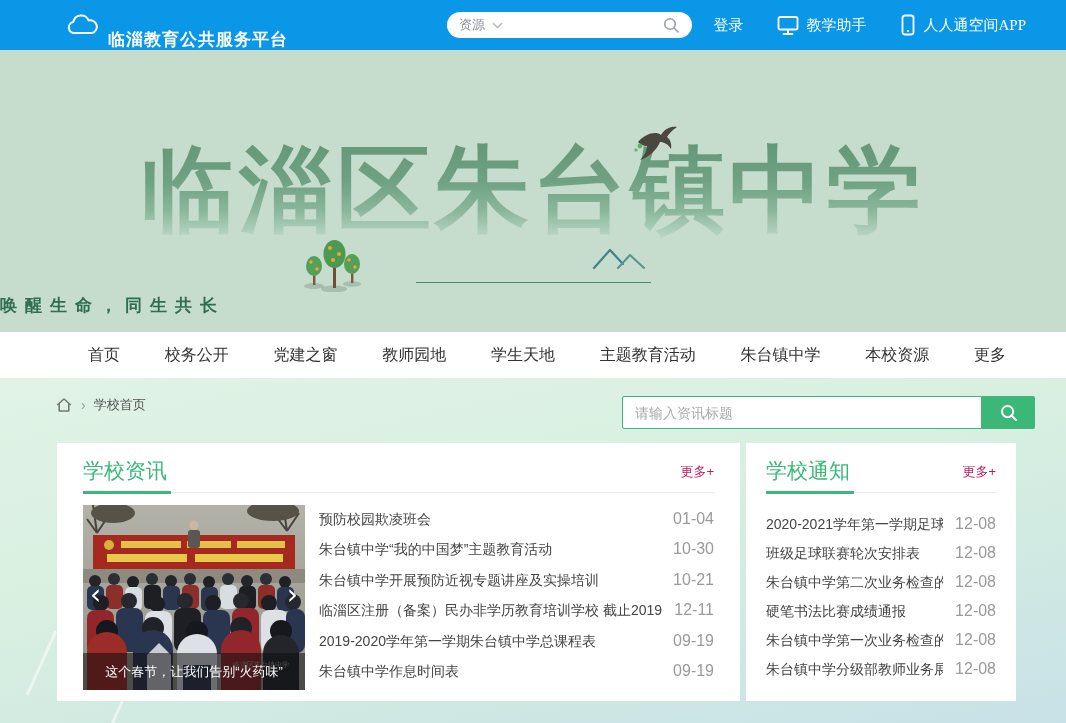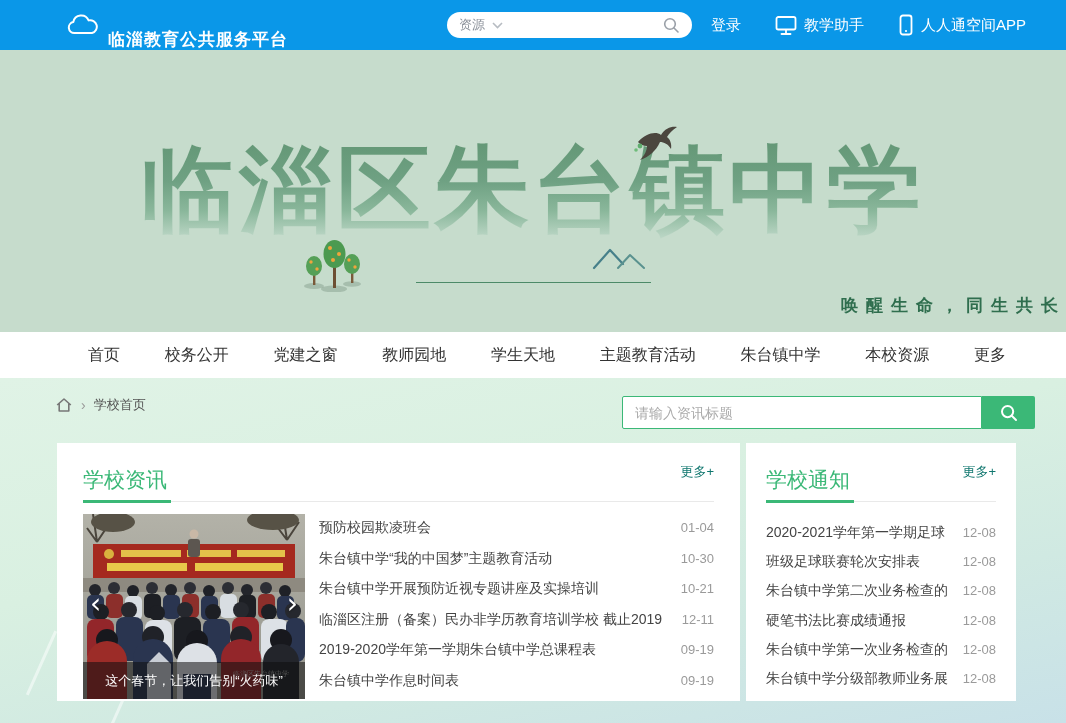--- a/index.html
+++ b/index.html
@@ -7,36 +7,36 @@
   body { font-family:"Liberation Sans","DejaVu Sans",sans-serif; background:#fff; position:relative; overflow:hidden; }
 
   
   .topbar { position:absolute; left:0; top:0; width:1066px; height:50px; background:#0a97e8; }
   .brand { position:absolute; left:66px; top:0; height:50px; display:flex; align-items:center; gap:10px; color:#fff; }
   .brand-name { font-size:17px; font-weight:bold; letter-spacing:1px;margin-top:28px; }
   .top-search { position:absolute; left:447px; top:12px; width:245px; height:26px; background:#fff; border-radius:13px; display:flex; align-items:center; padding:0 12px; }
   .top-search .cat { color:#8a9099; font-size:13px; }
   .top-search .chev { margin-left:7px; display:flex; }
   .top-search .spacer { flex:1; }
-  .top-links { position:absolute; right:40px; top:0; height:50px; display:flex; align-items:center; gap:34px; color:#fff; font-size:15px; }
+  .top-links { position:absolute; right:40px; top:0; height:50px; display:flex; align-items:center; gap:34px; color:#fff; font-size:15px;font-family:Liberation Serif, serif; }
   .top-link { display:flex; align-items:center; gap:7px; color:#fff; cursor:pointer; white-space:nowrap; }
 
   
   .banner { position:absolute; left:0; top:50px; width:1066px; height:282px; overflow:hidden;
     background:
       radial-gradient(ellipse 420px 160px at 8% 102%, rgba(140,185,170,.55), transparent 65%),
       radial-gradient(ellipse 500px 170px at 92% 96%, rgba(150,195,205,.45), transparent 60%),
       radial-gradient(ellipse 700px 190px at 50% 112%, rgba(255,255,255,.85), transparent 70%),
       linear-gradient(180deg,#cfe2d5 0%, #c6dccc 30%, #bed8c7 52%, #ccе2d6 70%, #dcebe2 100%);
     background-color:#c6dccc; }
   .banner-title { position:absolute; left:0; top:84px; width:100%; text-align:center;
     font-family:"Liberation Serif","DejaVu Serif",serif; font-weight:bold; font-size:94px; letter-spacing:4px; line-height:1.2;
     background:linear-gradient(180deg,#629674 0%, #6fa183 42%, #8ab79b 68%, #c4dccd 96%);
     -webkit-background-clip:text; background-clip:text; color:transparent; }
-  .slogan-wrap { position:absolute; left:0; top:232px; width:100%; text-align:right; }
+  .slogan-wrap { position:absolute; left:0; top:232px; width:100%; text-align:left; }
   .slogan-line { width:235px; height:1px; background:#4c8a68; margin:0 auto 11px auto; }
   .slogan { font-size:17px; letter-spacing:8px; color:#2f6e4e; font-weight:bold; }
   .swallow { position:absolute; left:632px; top:76px; }
   .trees { position:absolute; left:300px; top:186px; }
   .hills { position:absolute; left:592px; top:196px; }
 
   
   .nav { position:absolute; left:0; top:332px; width:1066px; height:46px; background:#fff; }
   .nav ul { list-style:none; display:flex; justify-content:space-between; align-items:center; height:46px; margin:0 60px 0 88px; }
   .nav li { font-size:16px; color:#333; cursor:pointer; white-space:nowrap; }
@@ -51,36 +51,36 @@
 
   .news-search { position:absolute; left:622px; top:18px; display:flex; }
   .news-search input { width:360px; height:33px; border:1px solid #3bb877; border-radius:2px 0 0 2px; padding:0 12px; font-size:14px; color:#333; outline:none; background:#fff; font-family:inherit; }
   .news-search input::placeholder { color:#aaa; }
   .news-search button { width:53px; height:33px; background:#3bb877; border:none; border-radius:0 2px 2px 0; cursor:pointer; display:flex; align-items:center; justify-content:center; }
 
   
   .panel { position:absolute; top:65px; background:#fff; height:258px; }
   .panel-news { left:57px; width:683px; padding:0 26px; }
   .panel-notice { left:746px; width:270px; padding:0 20px; }
-  .panel-head { position:relative; padding-top:22px; }
+  .panel-head { position:relative; padding-top:13px; }
   .panel-title { font-size:21px; color:#3bb877; line-height:30px; display:inline-block; }
-  .more-link { position:absolute; right:0; top:20px; font-size:13px; color:#0f766e; cursor:pointer; }
+  .more-link { position:absolute; right:0; top:20px; font-size:13px; color:#be185d; cursor:pointer; }
   .rule { position:relative; height:1px; background:#e9e9e9; margin-top:6px; }
   .rule::before { content:""; position:absolute; left:0; top:-1px; width:88px; height:3px; background:#3bb877; }
 
   .news-body { display:flex; gap:14px; margin-top:12px; }
   .carousel { position:relative; width:222px; height:185px; overflow:hidden; background:#888; flex:none; }
   .car-caption { position:absolute; left:0; bottom:0; width:100%; height:37px; background:rgba(15,15,15,.55); color:#ffffff; font-size:13px; display:flex; align-items:center; justify-content:center; }
   .car-arrow { position:absolute; top:50%; transform:translateY(-60%); color:#fff; font-size:28px; line-height:1; cursor:pointer; font-family:"DejaVu Sans",sans-serif; text-shadow:0 1px 2px rgba(0,0,0,.4); }
   .car-prev { left:7px; } .car-next { right:7px; }
 
   .item-list { display:flex; flex-direction:column; justify-content:space-between; height:185px; padding:5px 0 9px 0; flex:1; min-width:0; }
   .item-row { display:flex; align-items:baseline; gap:12px; cursor:pointer; }
   .item-title { flex:1; font-size:14px; color:#444; white-space:nowrap; overflow:hidden; }
-  .item-date { font-size:13px; color:#9a9a9a; flex:none; }
+  .item-date { font-size:16px; color:#9a9a9a; flex:none; }
 
   .notice-list { display:flex; flex-direction:column; justify-content:space-between; height:178px; margin-top:16px; padding:6px 0 8px 0; }
   .notice-list .item-title { font-size:14px; }
 
   svg { display:block; }
 </style>
 </head>
 <body>
 
 <div class="topbar">

